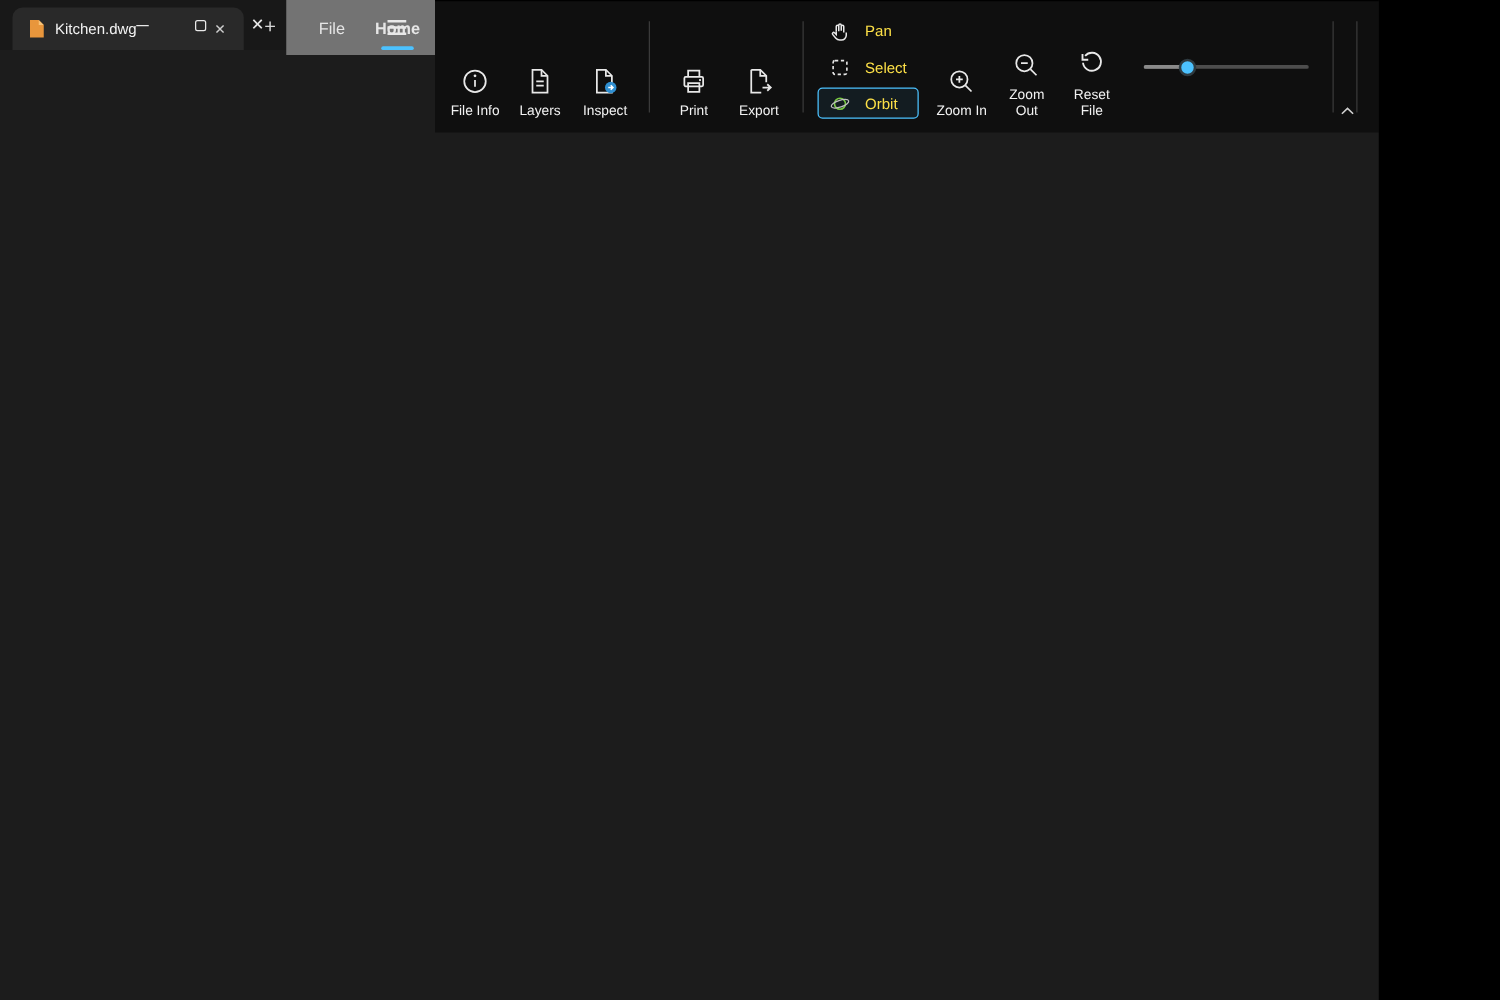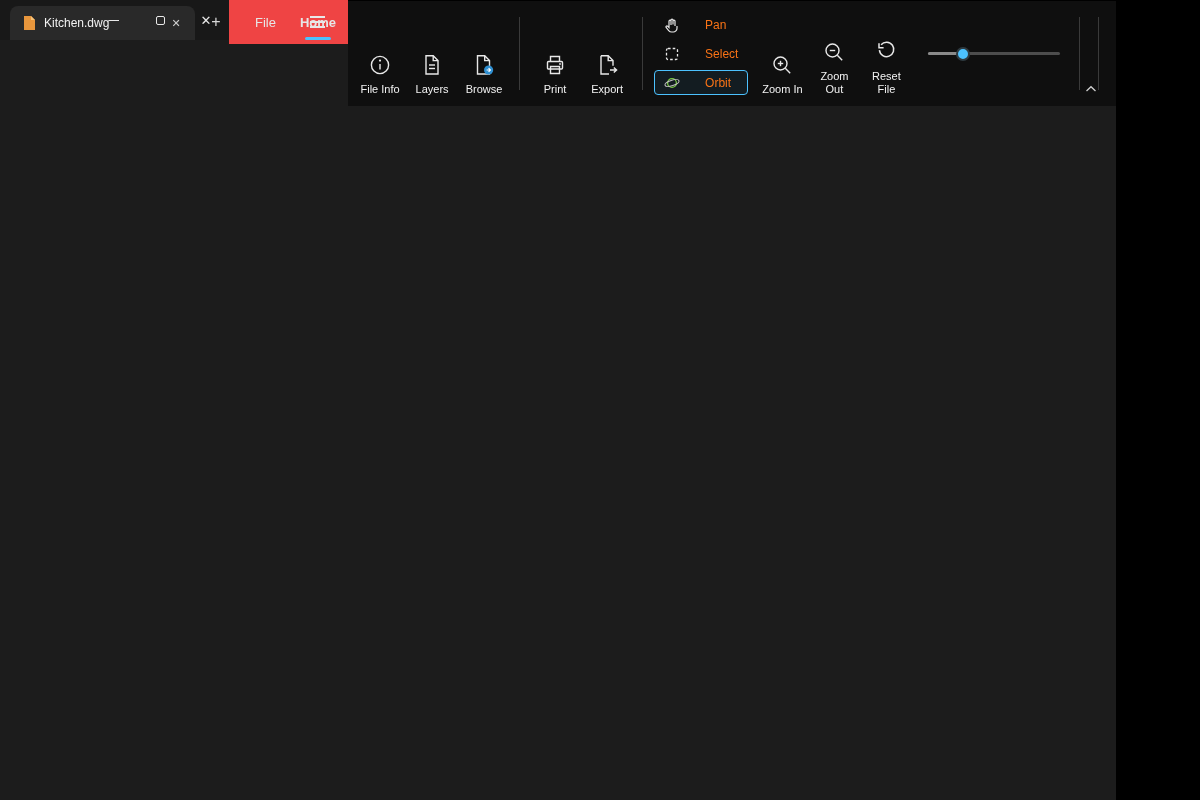--- a/index.html
+++ b/index.html
@@ -12,36 +12,36 @@
   .tab { margin-left:10px; height:34px; width:185px; background:#292929; border-radius:8px 8px 0 0; display:flex; align-items:center; padding:0 10px 0 12px; gap:8px; }
   .tab-title { font-size:12px; color:#f2f2f2; flex:1; white-space:nowrap; overflow:hidden; }
   .tab-close { width:18px; height:18px; border-radius:4px; display:flex; align-items:center; justify-content:center; font-size:11px; color:#cfcfcf; cursor:default; }
   .newtab { width:26px; height:26px; margin:0 0 5px 8px; border-radius:4px; display:flex; align-items:center; justify-content:center; font-size:16px; color:#d8d8d8; }
   .wincontrols { position:absolute; right:0; top:0; height:40px; display:flex; }
   .winbtn { width:46px; height:40px; display:flex; align-items:center; justify-content:center; color:#e8e8e8; font-size:13px; }
   .win-min-glyph { display:block; width:10px; height:1px; background:#e8e8e8; }
   .win-max-glyph { display:block; width:9px; height:9px; border:1px solid #e8e8e8; border-radius:2px; }
 
   
-  .menurow { height:44px; background:#ef4444; display:flex; align-items:center; padding-left:14px; position:relative; flex:0 0 auto; }
+  .menurow { height:44px; background:#737373; display:flex; align-items:center; padding-left:14px; position:relative; flex:0 0 auto; }
   .menu-item { position:relative; padding:8px 12px; font-size:13px; color:#e6e6e6; border-radius:4px; }
   .menu-item.active { font-weight:bold; }
   .menu-underline { position:absolute; left:50%; transform:translateX(-50%); bottom:-2px; width:26px; height:3px; border-radius:2px; background:#4cc2ff; }
   .hamburger { position:absolute; right:16px; top:50%; transform:translateY(-50%); width:30px; height:28px; border-radius:4px; display:flex; flex-direction:column; justify-content:center; gap:3.5px; align-items:center; }
   .hamburger i { display:block; width:15px; height:1.5px; background:#e8e8e8; }
 
   
   .ribbon { height:106px; background:#0f0f0f; border-top:1px solid #000; display:flex; align-items:stretch; padding:4px 8px 4px 6px; position:relative; flex:0 0 auto; }
   .rgroup { display:flex; align-items:flex-end; }
   .rbtn { width:50px; display:flex; flex-direction:column; align-items:center; justify-content:center; gap:6px; padding:6px 1px; border-radius:4px; margin:0 1px; }
   .rbtn .lbl { font-size:11px; color:#f2f2f2; text-align:center; line-height:1.18; width:48px; }
   .rbtn svg { flex:0 0 auto; }
   .rdiv { width:1px; background:#3a3a3a; margin:12px 9px; align-self:stretch; }
   .navcol { display:flex; flex-direction:column; justify-content:center; margin:0 2px; }
-  .nrow { display:flex; align-items:center; gap:25px; height:25px; padding:0 9px; margin:2px 0; border-radius:4px; border:1px solid transparent; font-size:12px; color:#f97316; }
+  .nrow { display:flex; align-items:center; gap:12px; height:25px; padding:0 9px; margin:2px 0; border-radius:4px; border:1px solid transparent; font-size:12px; color:#fde047; }
   .nrow.active { border-color:#4cc2ff; background:rgba(76,194,255,0.08); }
   .sliderwrap { display:flex; align-items:center; margin:0 10px 0 16px; }
   .slider { position:relative; width:132px; height:14px; }
   .slider .track { position:absolute; top:5.5px; left:0; right:0; height:3px; border-radius:2px; background:#4d4d4d; }
   .slider .fill { position:absolute; top:5.5px; left:0; height:3px; border-radius:2px; background:#8a8a8a; }
   .slider .thumb { position:absolute; top:0; width:14px; height:14px; border-radius:50%; background:#4cc2ff; border:2px solid #2e3a40; }
   .panelcol { display:flex; flex-direction:column; justify-content:center; gap:4px; margin-left:14px; }
   .bgbtn { display:flex; align-items:center; gap:7px; border:1px solid #8f8f8f; background:#272727; border-radius:4px; padding:4px 10px 4px 8px; font-size:12px; color:#f2f2f2; width:max-content; }
   .drow { display:flex; align-items:center; gap:7px; padding:4px 10px 4px 8px; border-radius:4px; font-size:12px; color:#f2f2f2; width:max-content; }
   .collapse { position:absolute; right:12px; bottom:6px; width:26px; height:22px; border-radius:4px; display:flex; align-items:center; justify-content:center; }
@@ -109,21 +109,21 @@
         </svg>
         <span class="lbl">Layers</span>
       </div>
       <div class="rbtn">
         <svg width="24" height="24" viewBox="0 0 24 24" fill="none" stroke="#e8e8e8" stroke-width="1.4">
           <path d="M5.5 2.8h7.2l4.8 4.8V21H5.5z"></path>
             <path d="M12.7 2.8v4.8h4.8"></path>
           <circle cx="16.6" cy="17" r="4.6" fill="#2f8fd1" stroke="none"></circle>
           <path d="M14.6 17h3.4M16.6 15.2l1.8 1.8-1.8 1.8" stroke="#fff" stroke-width="1.2"></path>
         </svg>
-        <span class="lbl">Browse</span>
+        <span class="lbl">Inspect</span>
       </div>
     </div>
 
     <div class="rdiv"></div>
 
     <div class="rgroup">
       <div class="rbtn">
         <svg width="24" height="24" viewBox="0 0 24 24" fill="none" stroke="#e8e8e8" stroke-width="1.4">
           <path d="M7.5 8.5V3.5h9v5"></path>
             <rect x="4.5" y="8.5" width="15" height="7.5" rx="1"></rect>

